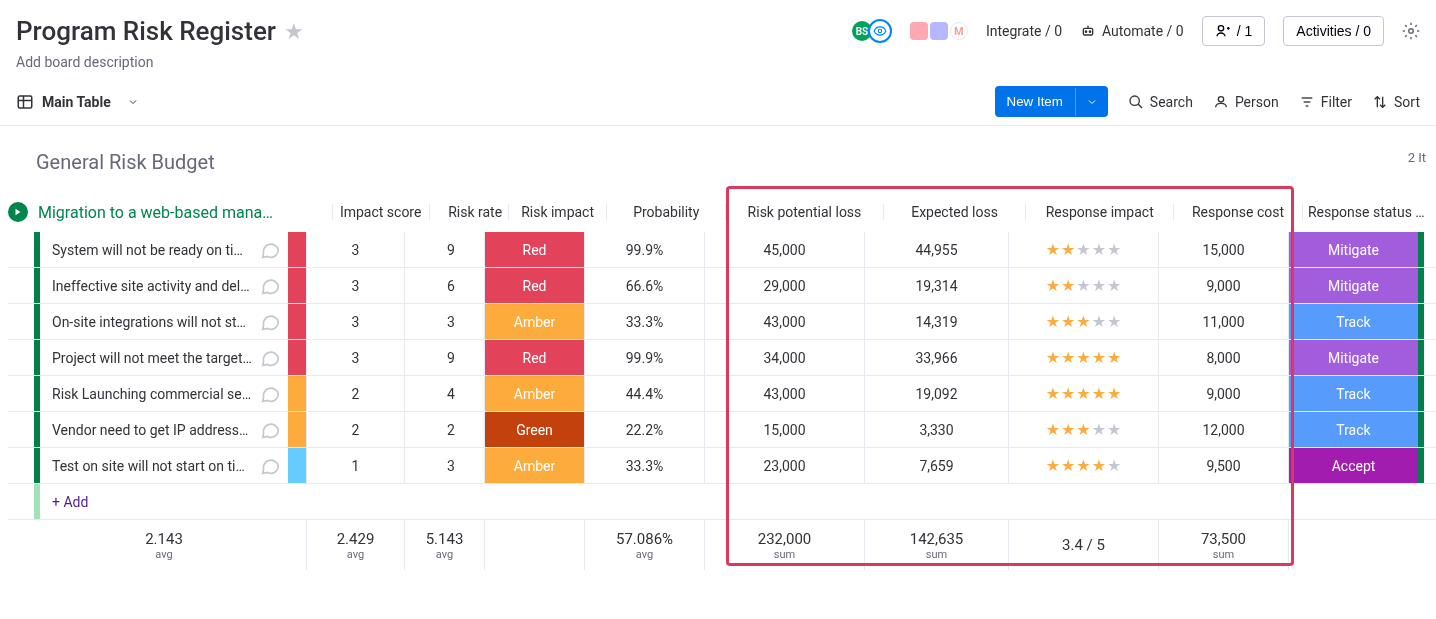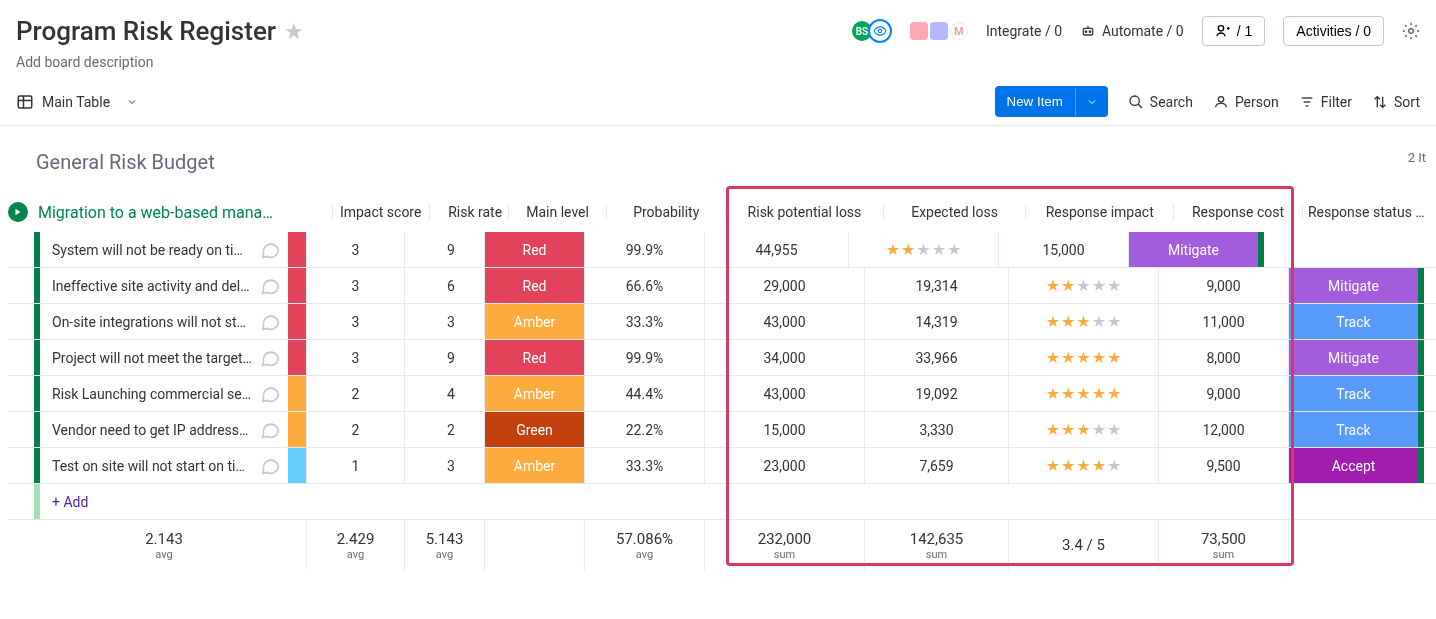--- a/index.html
+++ b/index.html
@@ -13,21 +13,21 @@
 .header-right { display: flex; align-items: center; gap: 18px; }
 .avatar-group { display: flex; align-items: center; }
 .avatar { width: 24px; height: 24px; border-radius: 50%; display: inline-flex; align-items: center; justify-content: center; font-size: 10px; font-weight: 600; color: #fff; border: 2px solid #fff; margin-left: -6px; }
 .avatar.bs { background: #00a359; }
 .avatar.eye { background: #fff; border: 2px solid #0085ff; color: #0085ff; }
 .integ-icons { display: flex; align-items: center; gap: 2px; opacity: 0.45; }
 .integ-icon { width: 18px; height: 18px; border-radius: 4px; }
 .header-link { display: flex; align-items: center; gap: 6px; color: #323338; cursor: pointer; font-size: 14px; }
 .header-btn { display: flex; align-items: center; gap: 6px; border: 1px solid #c3c6d4; border-radius: 4px; padding: 6px 12px; cursor: pointer; background: #fff; font-size: 14px; }
 .views-bar { display: flex; align-items: center; justify-content: space-between; padding: 8px 16px; border-bottom: 1px solid #e6e9ef; }
-.view-left { display: flex; align-items: flex-start; gap: 10px; }
+.view-left { display: flex; align-items: flex-start; gap: 10px; font-weight: bold; }
 .view-item { display: flex; align-items: center; gap: 8px; cursor: pointer; }
 .view-right { display: flex; align-items: center; gap: 20px; }
 .new-item-btn { background: #0073ea; color: #fff; border: none; border-radius: 4px; display: flex; align-items: center; overflow: hidden; cursor: pointer; }
 .new-item-btn .lbl { padding: 8px 12px; font-weight: 500; }
 .new-item-btn .arrow { padding: 8px 10px; border-left: 1px solid rgba(255,255,255,0.3); }
 .tool-item { display: flex; align-items: center; gap: 6px; cursor: pointer; color: #323338; }
 .board-body { padding: 24px 0 0 8px; position: relative; }
 .section-title { font-size: 20px; color: #676879; padding: 0 0 18px 28px; font-weight: 400; }
 .items-right-meta { position: absolute; right: 10px; top: 24px; color: #676879; font-size: 13px; }
 .group-container { position: relative; }
@@ -197,21 +197,21 @@
           <span class="collapse-btn">
             <svg width="10" height="10" viewBox="0 0 24 24" fill="#fff">
                 <polygon points="6 4 18 12 6 20"></polygon>
               </svg>
           </span>
         </div>
         <div class="group-name" style="padding-left:4px">Migration to a web-based mana…</div>
         <div style="width:18px"></div>
         <div class="cell col-impact">Impact score</div>
         <div class="cell col-rate">Risk rate</div>
-        <div class="cell col-level">Main level</div>
+        <div class="cell col-level">Risk impact</div>
         <div class="cell col-prob">Probability</div>
         <div class="cell col-fploss">Risk potential loss</div>
         <div class="cell col-eloss">Expected loss</div>
         <div class="cell col-rimpact">Response impact</div>
         <div class="cell col-rcost">Response cost</div>
         <div class="cell col-rstatus" style="white-space:nowrap;overflow:hidden">Response status …</div>
         <div class="col-end"></div>
       </div>
 
       <div id="rows-container">
@@ -224,20 +224,21 @@
     <div class="col-chat">
       <svg class="chat-icon" width="22" height="22" viewBox="0 0 24 24" fill="none" stroke="#c5c7d0" stroke-width="1.8">
                 <path d="M21 12a8 8 0 0 1-11.8 7L4 20l1-4.2A8 8 0 1 1 21 12z"></path>
               </svg>
     </div>
     <div class="col-status-bar" style="background:#e2435b"></div>
     <div class="cell col-impact">3</div>
     <div class="cell col-rate">9</div>
     <div class="cell col-level" style="background:#e2435b">Red</div>
     <div class="cell col-prob">99.9%</div>
+    <div class="cell col-fploss">45,000</div>
     <div class="cell col-eloss">44,955</div>
     <div class="cell col-rimpact">
               <div class="stars">
                 <span class="star on">★</span>
                 <span class="star on">★</span>
                 <span class="star ">★</span>
                 <span class="star ">★</span>
                 <span class="star ">★</span>
               </div>
             </div>

